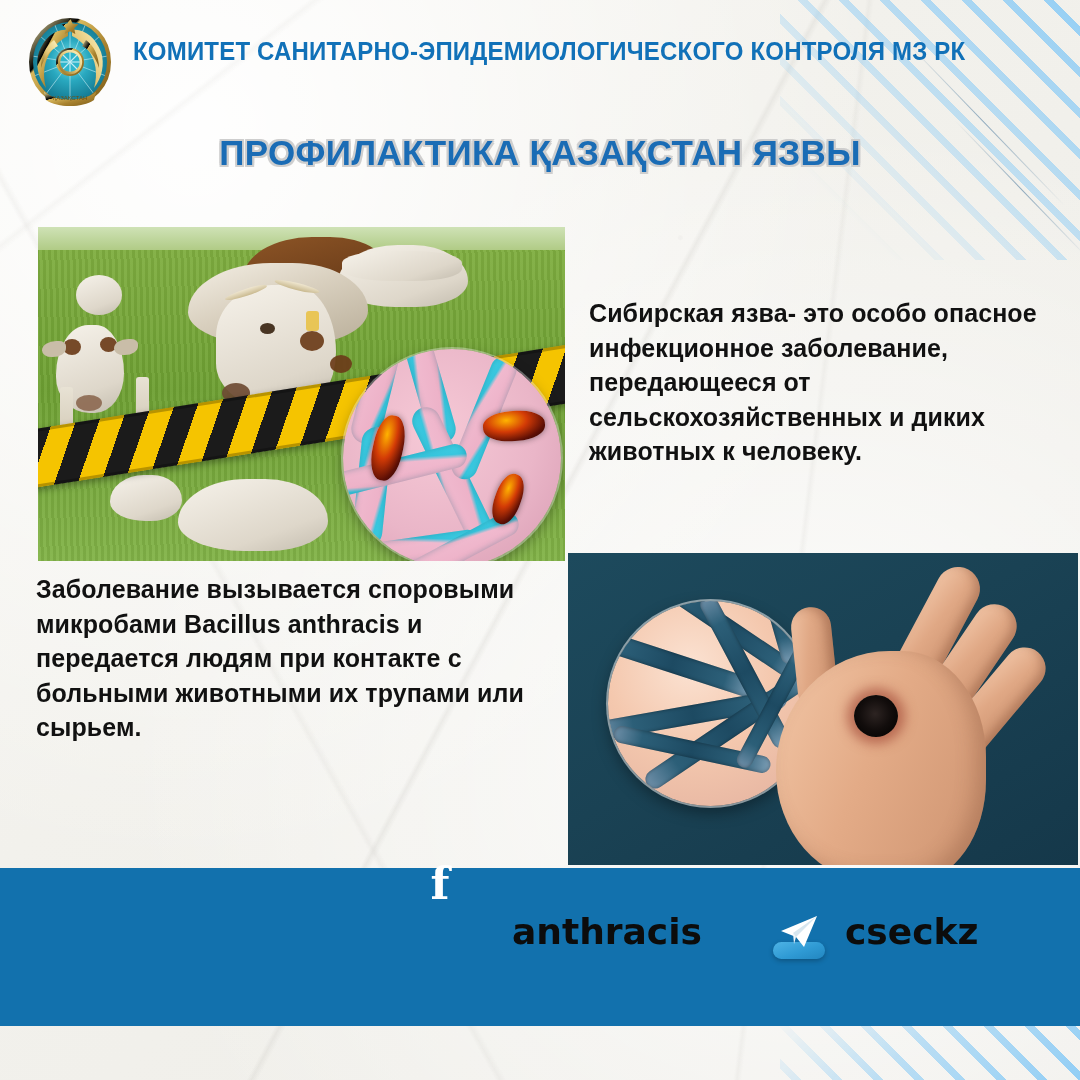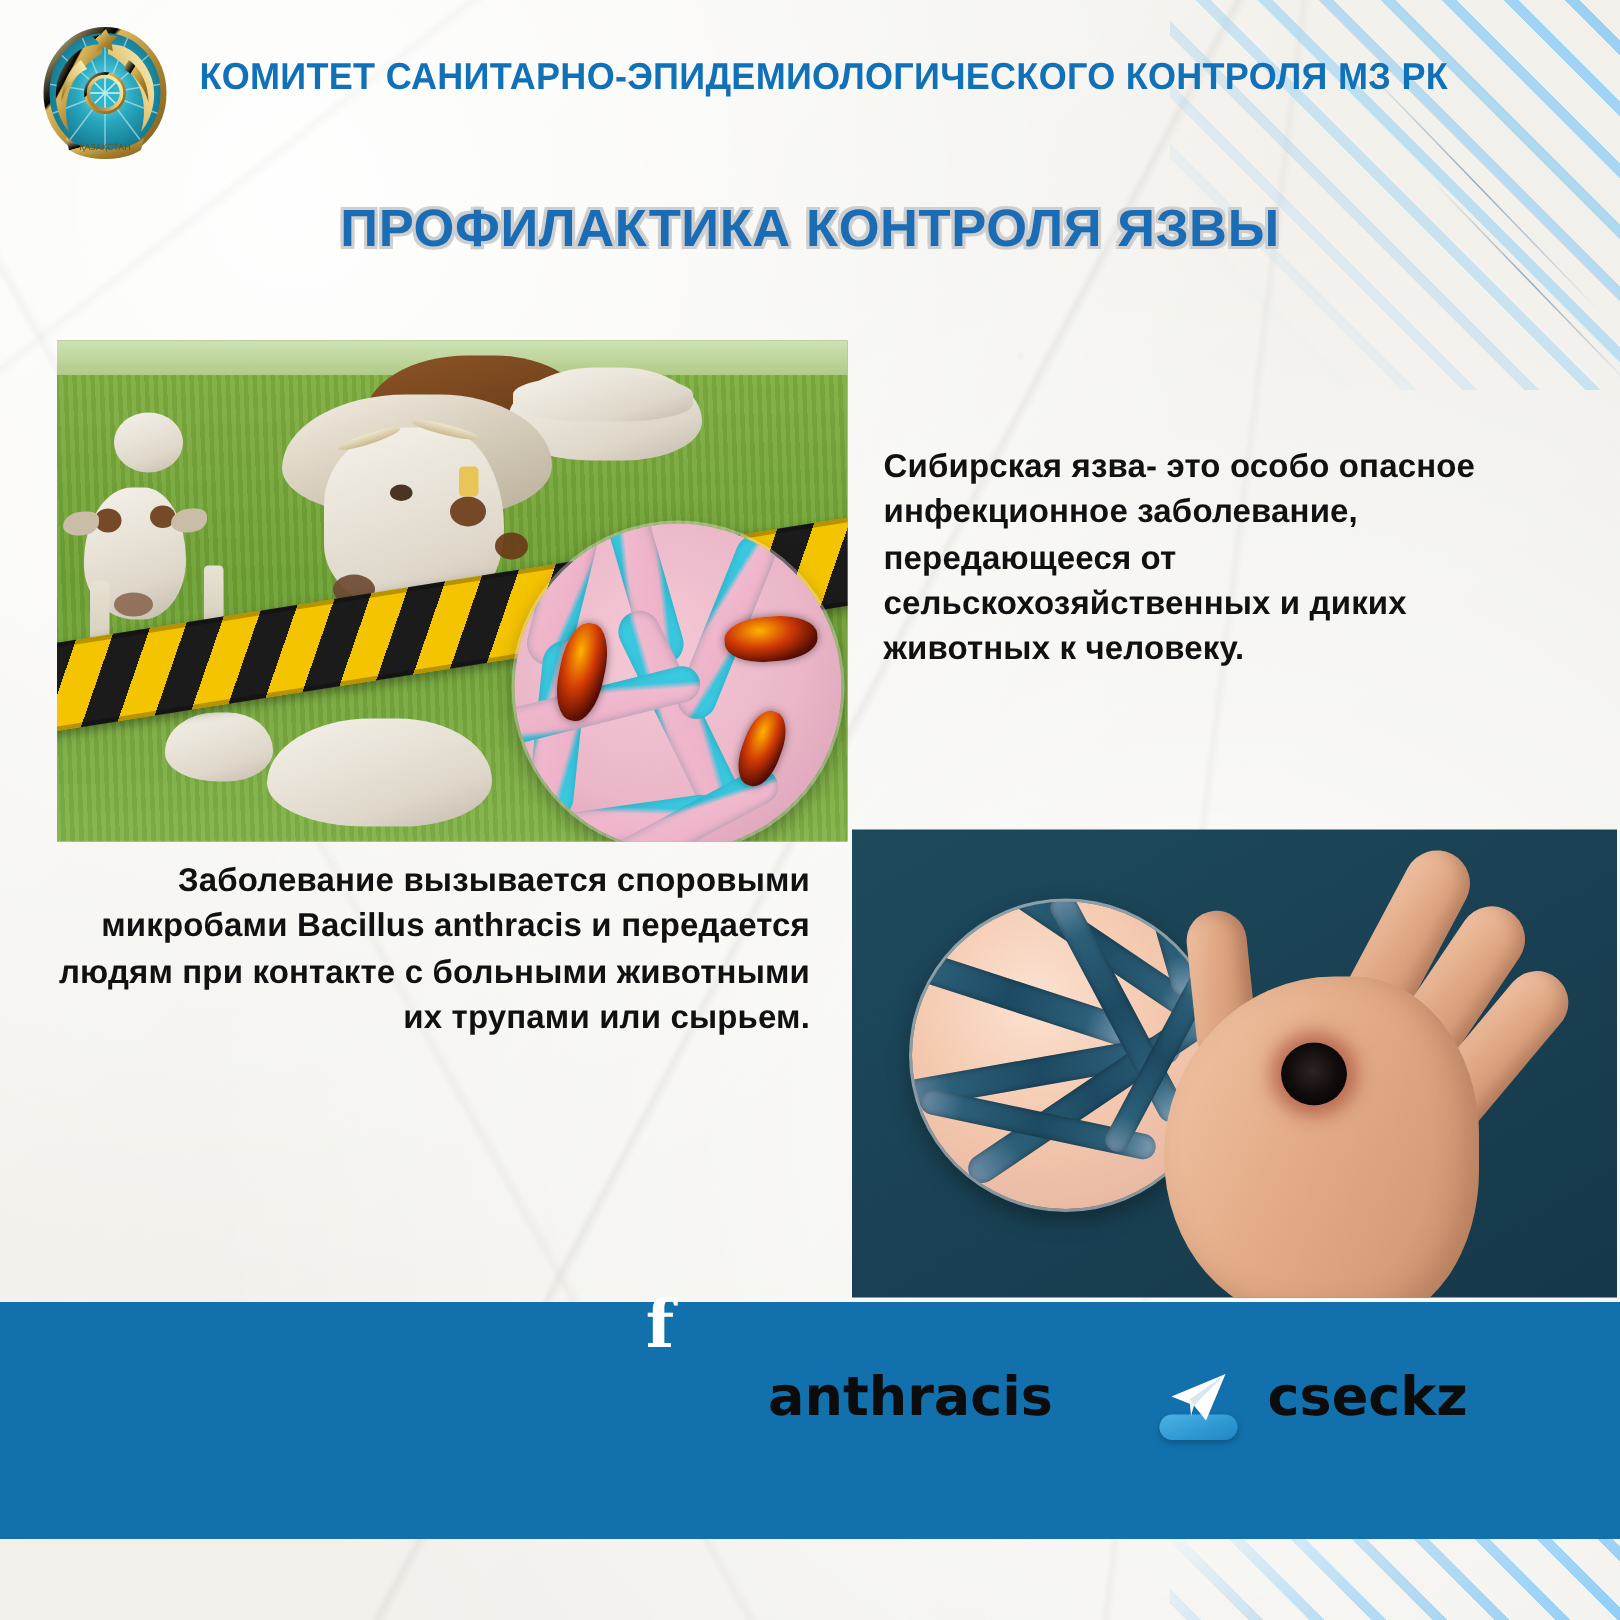--- a/index.html
+++ b/index.html
@@ -145,25 +145,25 @@
      background:linear-gradient(115deg,#f2c6a6 0%,#e3ab87 45%,#cd9370 100%);
      box-shadow:inset -10px -6px 20px rgba(120,70,45,.30);}
   #eschar{
     position:absolute;left:96px;top:118px;width:44px;height:42px;border-radius:50%;
     background:radial-gradient(circle at 48% 45%, #2d2422 0%, #120d0c 48%, #0a0706 70%, #7c1e1a 80%, #a83b2c 92%, rgba(190,95,70,0) 100%);
     box-shadow:0 0 12px 7px rgba(150,55,40,.55);
   }
 
   
   .body-text{
-    color:#111;font-size:22px;font-weight:bold;line-height:1.38;
+    color:#111;font-size:25px;font-weight:bold;line-height:1.38;
     letter-spacing:.1px;white-space:pre-line;
   }
   #intro-text{position:absolute;left:589px;top:296px;width:452px;}
-  #cause-text{position:absolute;left:20px;top:572px;width:520px;text-align:right;}
+  #cause-text{position:absolute;left:36px;top:572px;width:520px;}
   #no-human-text{position:absolute;left:34px;top:790px;width:520px;}
 
   
   #footer{
     position:absolute;left:0;top:868px;width:1080px;height:158px;background:#1271ad;
   }
   .social{position:absolute;display:flex;align-items:center;gap:17px;top:36px;}
   #social-instagram{left:103px;}
   #social-facebook{left:440px;}
   #social-telegram{left:773px;align-items:center;}
@@ -260,21 +260,21 @@
         <path d="M46 6 l2.6 5.4 5.9.8 -4.3 4.1 1.1 5.8 -5.3-2.8 -5.3 2.8 1.1-5.8 -4.3-4.1 5.9-.8 Z" fill="url(#goldGrad)"></path>
 
         <path d="M20 80 C32 90 60 90 72 80 L70 88 C58 96 34 96 22 88 Z" fill="url(#goldGrad)"></path>
         <text x="46" y="88" font-size="6" text-anchor="middle" fill="#6d5113" font-family="'Liberation Sans',sans-serif">ҚАЗАҚСТАН</text>
       </svg>
     </div>
 
     <div id="org-title">КОМИТЕТ САНИТАРНО-ЭПИДЕМИОЛОГИЧЕСКОГО КОНТРОЛЯ МЗ РК</div>
   </div>
 
-  <div id="main-title">ПРОФИЛАКТИКА КОНТРОЛЯ ЯЗВЫ</div>
+  <div id="main-title">ПРОФИЛАКТИКА ҚАЗАҚСТАН ЯЗВЫ</div>
 
   <div id="cattle-photo">
     <div class="sky"></div>
     <div class="pasture"></div>
 
     <div class="cow cow-brown" style="left:-12px;top:22px;width:120px;height:62px;"></div>
     <div class="cow cow-brown" style="left:86px;top:14px;width:150px;height:72px;"></div>
     <div class="cow cow-brown" style="left:205px;top:10px;width:150px;height:70px;
                 background:linear-gradient(165deg,#8d5526 0%,#70401b 60%,#5a3314 100%);"></div>
     <div class="cow cow-white" style="left:300px;top:18px;width:130px;height:62px;"></div>

